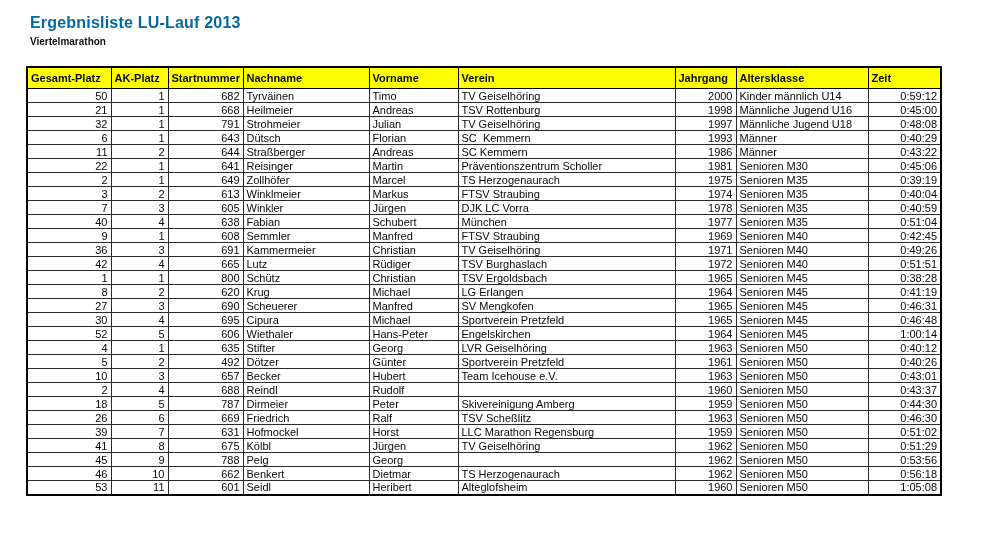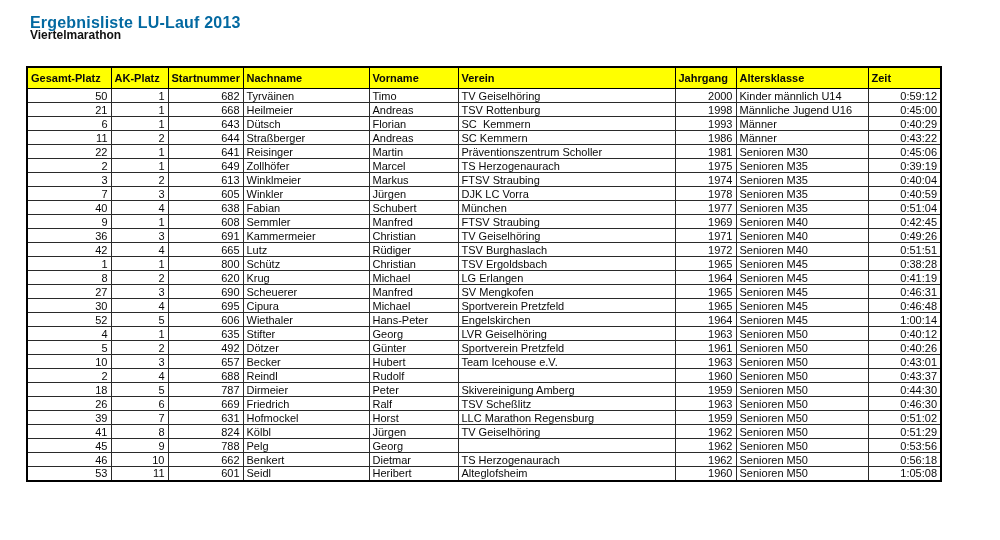--- a/index.html
+++ b/index.html
@@ -9,22 +9,22 @@
     font-family: "Liberation Sans", sans-serif;
     overflow: hidden;
   }
   .page { position: relative; width: 1000px; height: 540px; }
   .doc-title {
     position: absolute; left: 30px; top: 14px;
     font-size: 16px; font-weight: bold; color: #0369a1;
     letter-spacing: 0.2px;
   }
   .doc-subtitle {
-    position: absolute; left: 30px; top: 28px;
-    font-size: 12px; font-weight: bold; color: #111111;
+    position: absolute; left: 30px; top: 36px;
+    font-size: 10px; font-weight: bold; color: #111111;
   }
   table.results {
     position: absolute; left: 26px; top: 66px;
     width: 914px;
     border-collapse: collapse;
     table-layout: fixed;
     font-size: 11px;
     color: #0a0a0a;
   }
   table.results, table.results th, table.results td {
@@ -113,20 +113,31 @@
           <td>1</td>
           <td>668</td>
           <td>Heilmeier</td>
           <td>Andreas</td>
           <td>TSV Rottenburg</td>
           <td>1998</td>
           <td>Männliche Jugend U16</td>
           <td>0:45:00</td>
         </tr>
         <tr>
+          <td>32</td>
+          <td>1</td>
+          <td>791</td>
+          <td>Strohmeier</td>
+          <td>Julian</td>
+          <td>TV Geiselhöring</td>
+          <td>1997</td>
+          <td>Männliche Jugend U18</td>
+          <td>0:48:08</td>
+        </tr>
+        <tr>
           <td>6</td>
           <td>1</td>
           <td>643</td>
           <td>Dütsch</td>
           <td>Florian</td>
           <td>SC  Kemmern</td>
           <td>1993</td>
           <td>Männer</td>
           <td>0:40:29</td>
         </tr>
@@ -357,21 +368,21 @@
           <td>Hofmockel</td>
           <td>Horst</td>
           <td>LLC Marathon Regensburg</td>
           <td>1959</td>
           <td>Senioren M50</td>
           <td>0:51:02</td>
         </tr>
         <tr>
           <td>41</td>
           <td>8</td>
-          <td>824</td>
+          <td>675</td>
           <td>Kölbl</td>
           <td>Jürgen</td>
           <td>TV Geiselhöring</td>
           <td>1962</td>
           <td>Senioren M50</td>
           <td>0:51:29</td>
         </tr>
         <tr>
           <td>45</td>
           <td>9</td>

